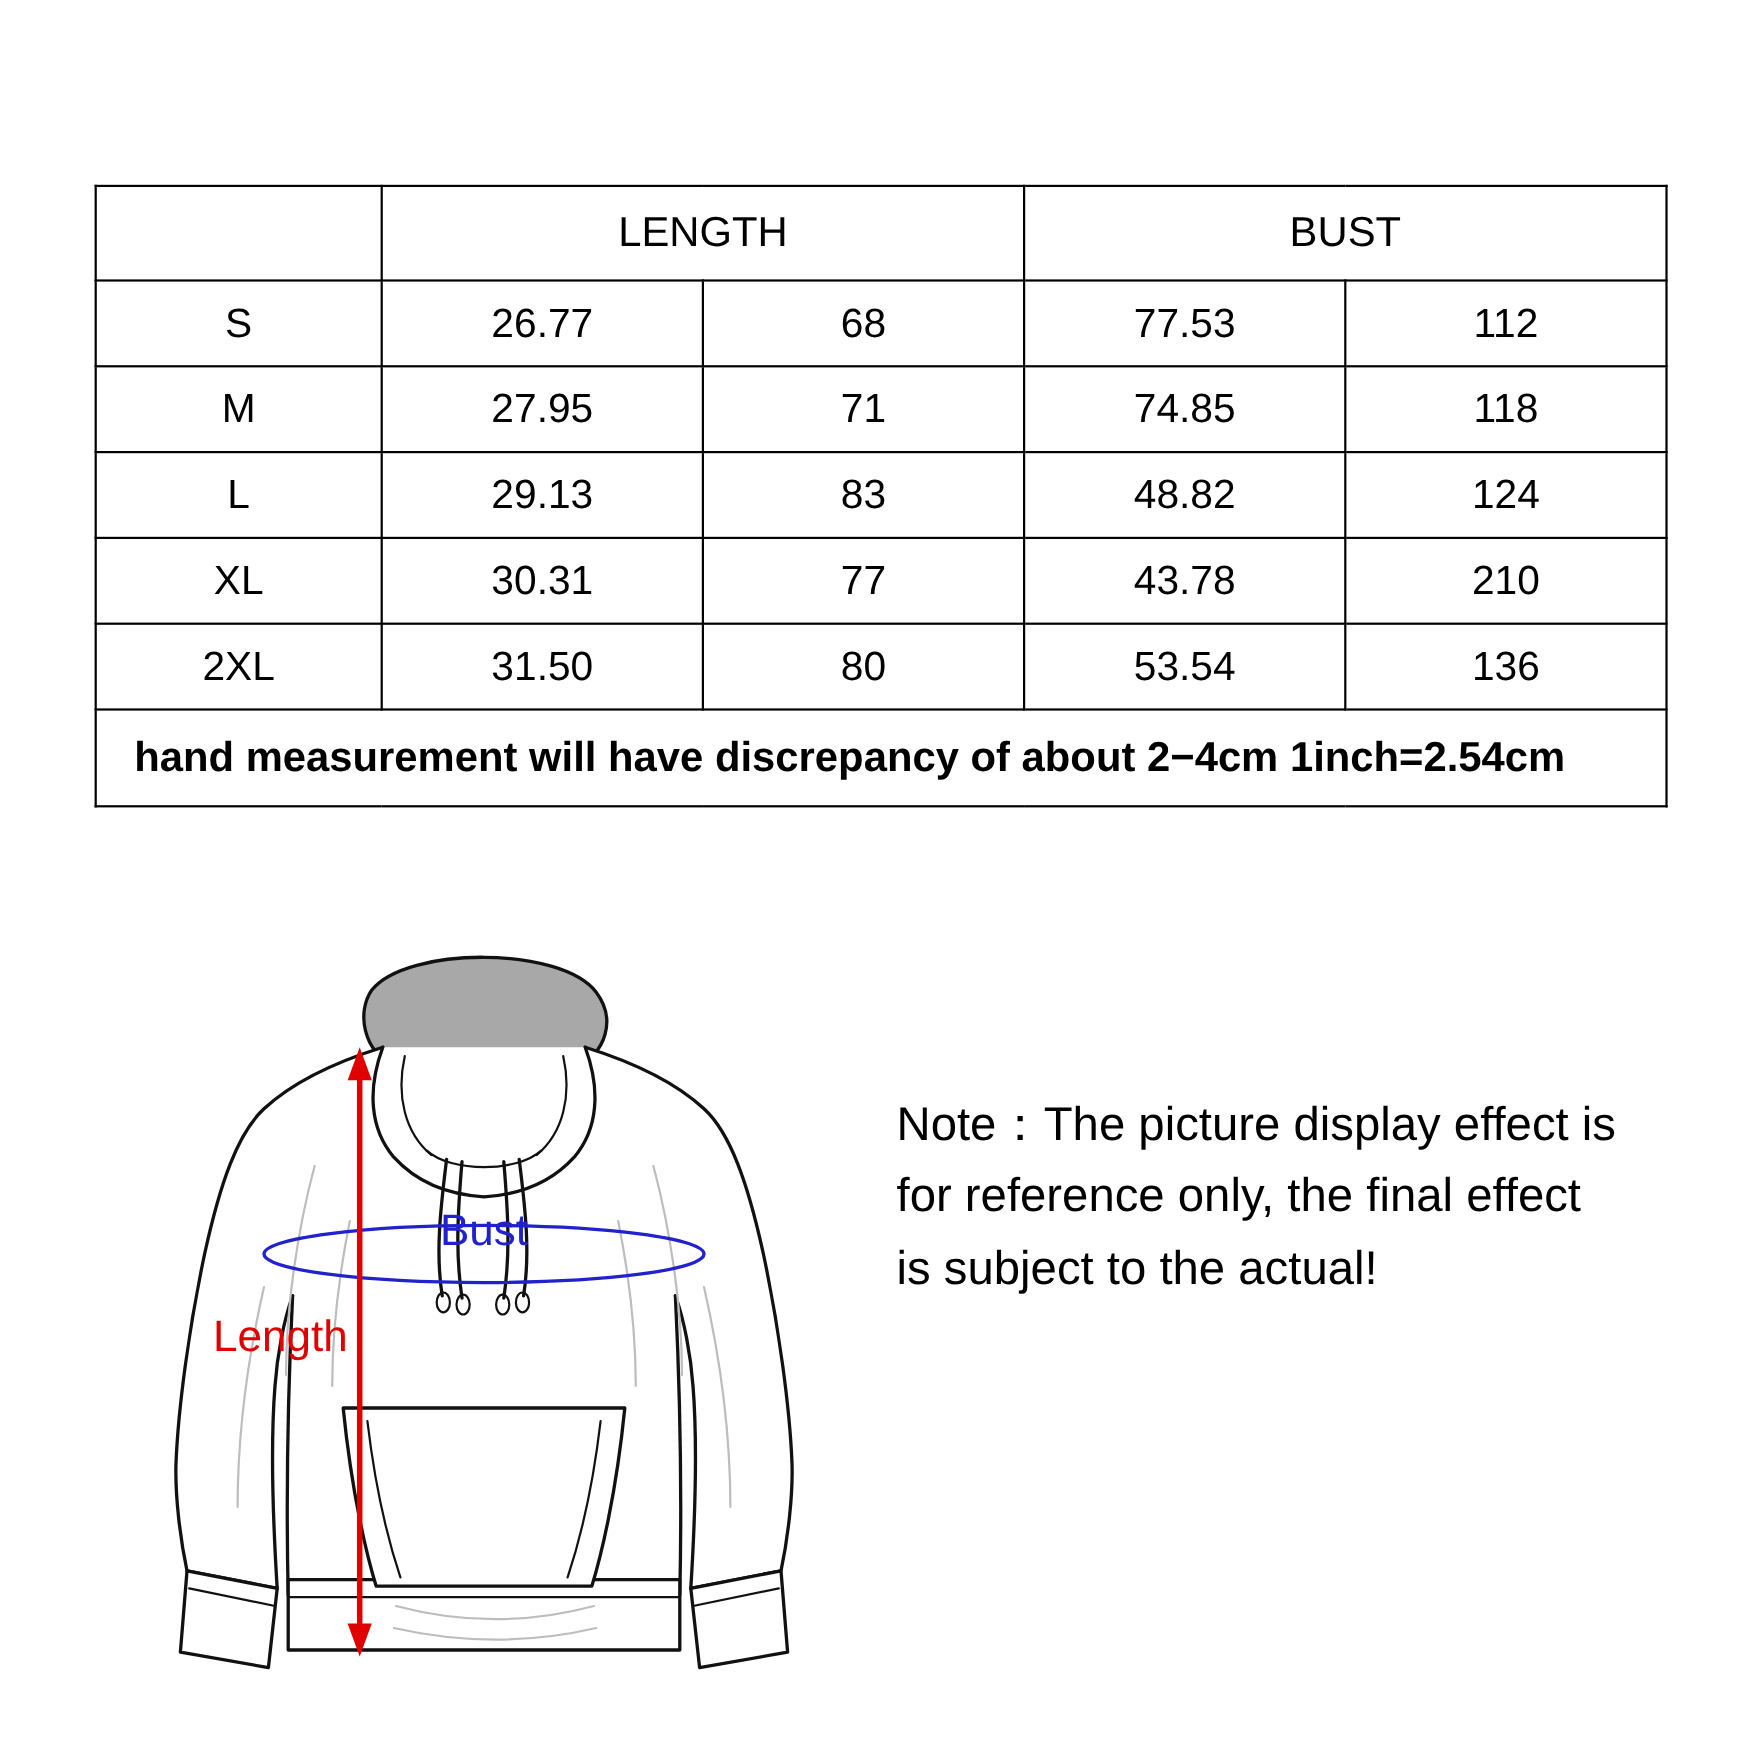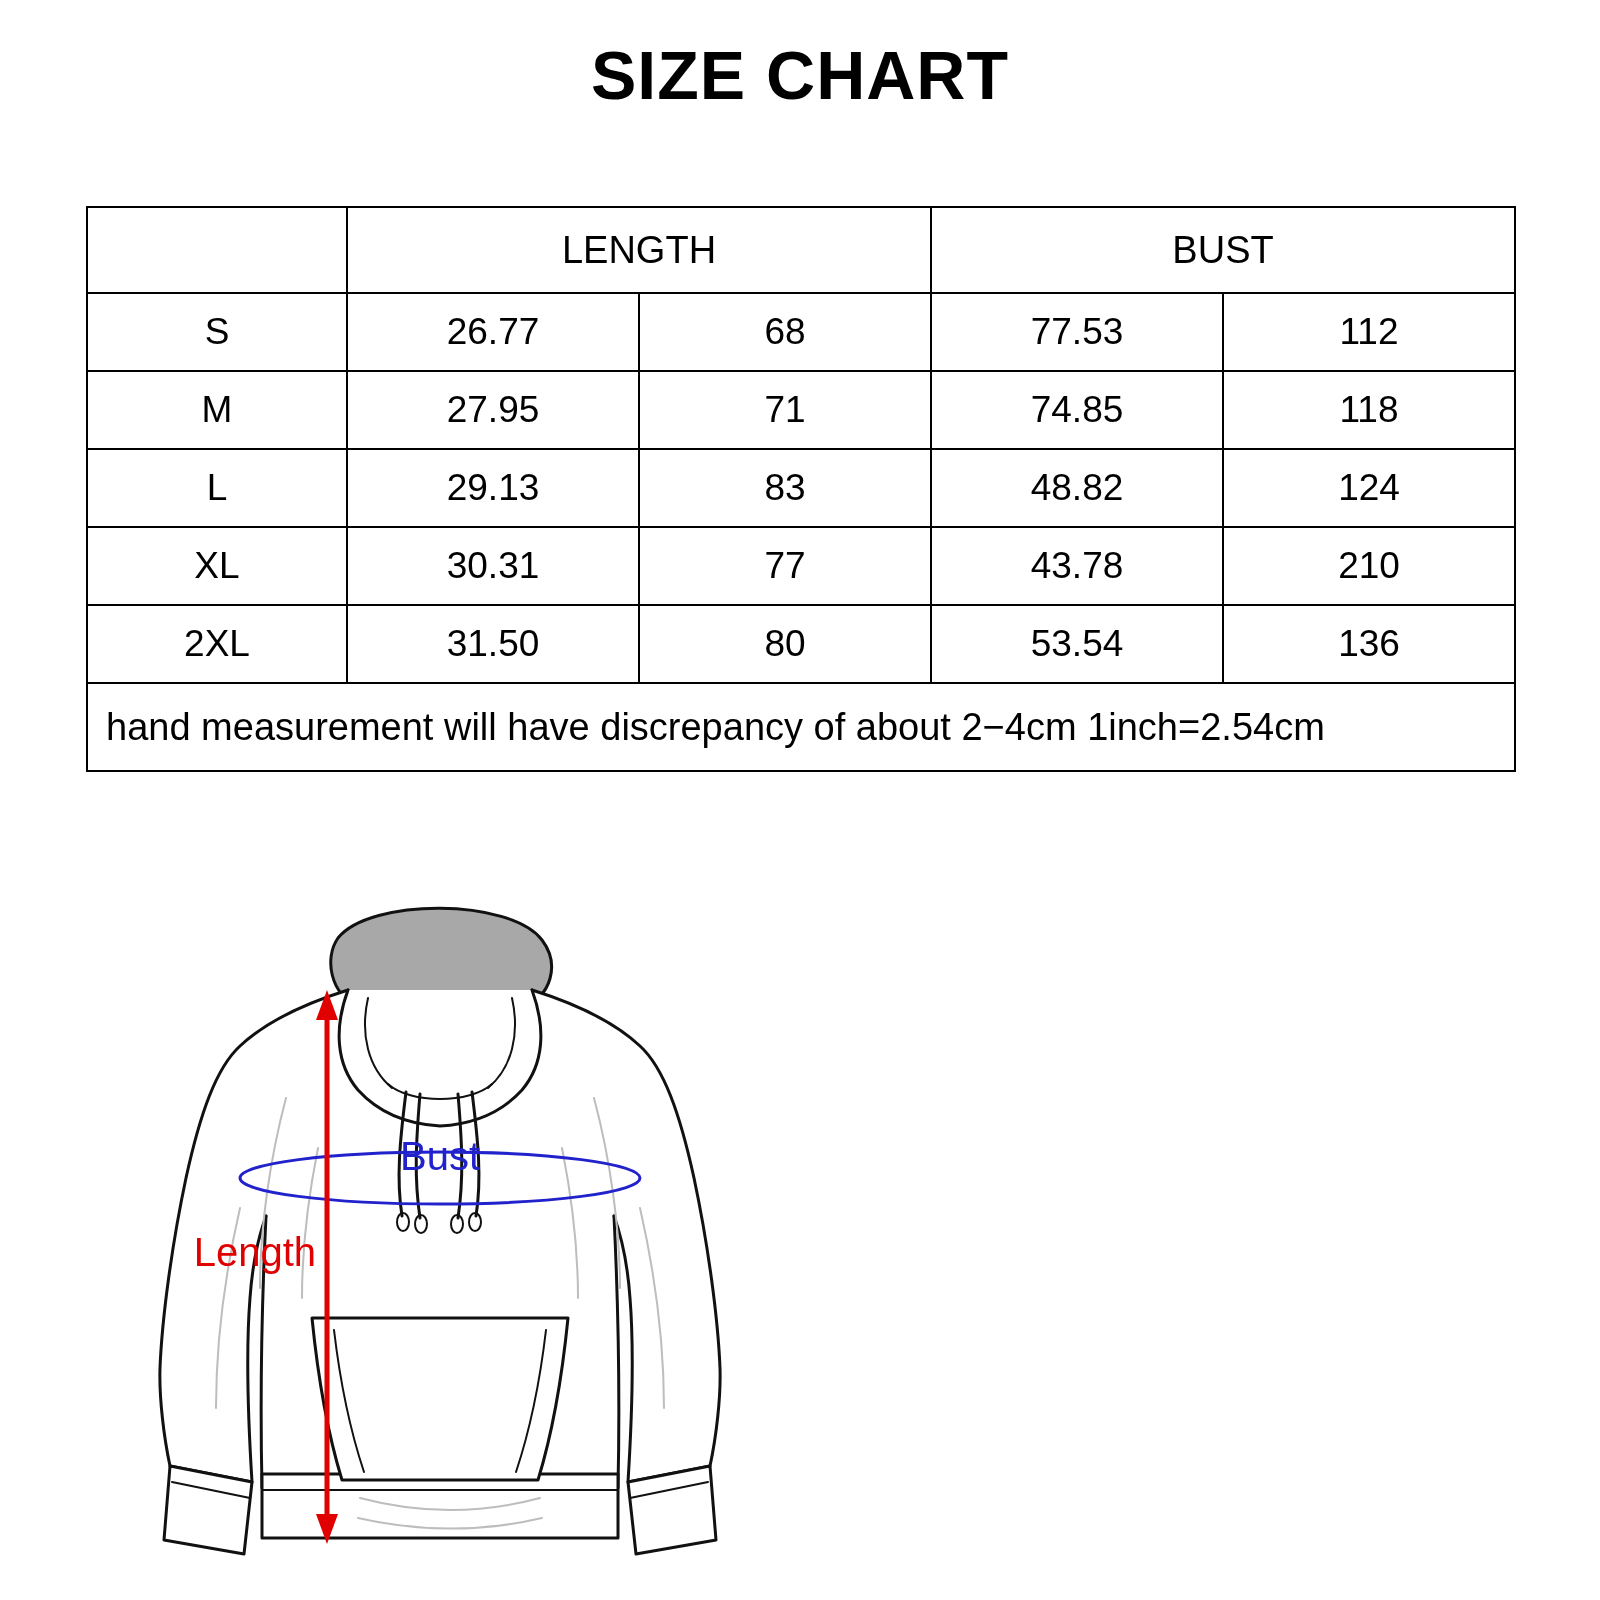--- a/index.html
+++ b/index.html
@@ -45,22 +45,23 @@
     font-weight: normal;
   }
   table.size-table td.grouphead {
     font-size: 38px;
     height: 84px;
   }
   table.size-table td.note-row {
     font-size: 38px;
     height: 86px;
     text-align: left;
-    padding-left: 18px;
+    padding-left: 34px;
     letter-spacing: 0px;
+    font-weight: bold;
   }
   .col-size { width: 260px; }
   .col-val  { width: 292px; }
 
   
   .hoodie-wrap {
     position: absolute;
     left: 120px;
     top: 840px;
     width: 640px;
@@ -80,21 +81,20 @@
   }
   .note-block .note-label {
     font-weight: normal;
   }
 </style>
 </head>
 <body>
 
 <div class="page">
 
-  <div class="title">SIZE CHART</div>
 
   <table class="size-table">
     <colgroup>
       <col class="col-size">
         <col class="col-val">
         <col class="col-val">
         <col class="col-val">
         <col class="col-val">
     </colgroup>
     <tbody>
@@ -205,14 +205,17 @@
 
       <g>
         <line x1="207" y1="128" x2="207" y2="650" stroke="#e00000" stroke-width="5"></line>
         <polygon points="207,112 196,142 218,142" fill="#e00000"></polygon>
         <polygon points="207,666 196,636 218,636" fill="#e00000"></polygon>
       </g>
       <text x="196" y="388" text-anchor="end" font-family="Liberation Sans, sans-serif" font-size="40" fill="#e00000">Length</text>
     </svg>
   </div>
 
+  <div class="note-block">
+    <span class="note-label">Note：</span><span>The picture display effect is for reference only, the final effect is subject to the actual!</span>
+  </div>
 
 </div>
 
 </body></html>

